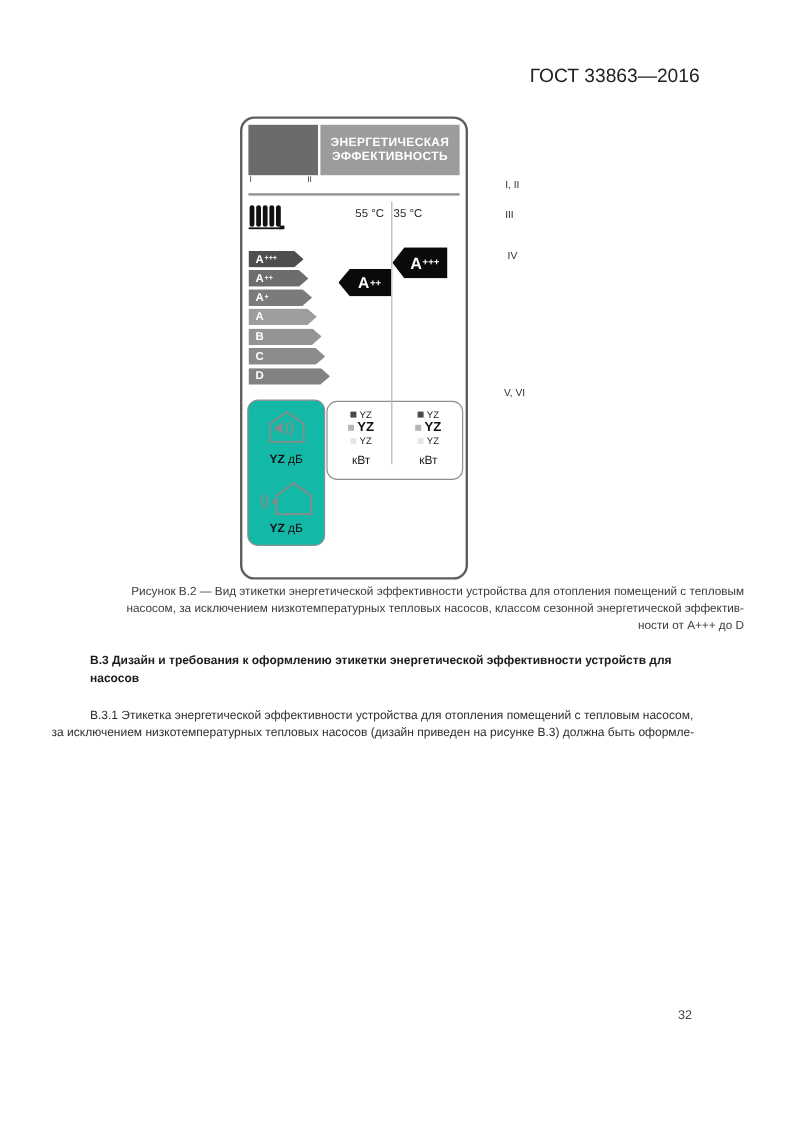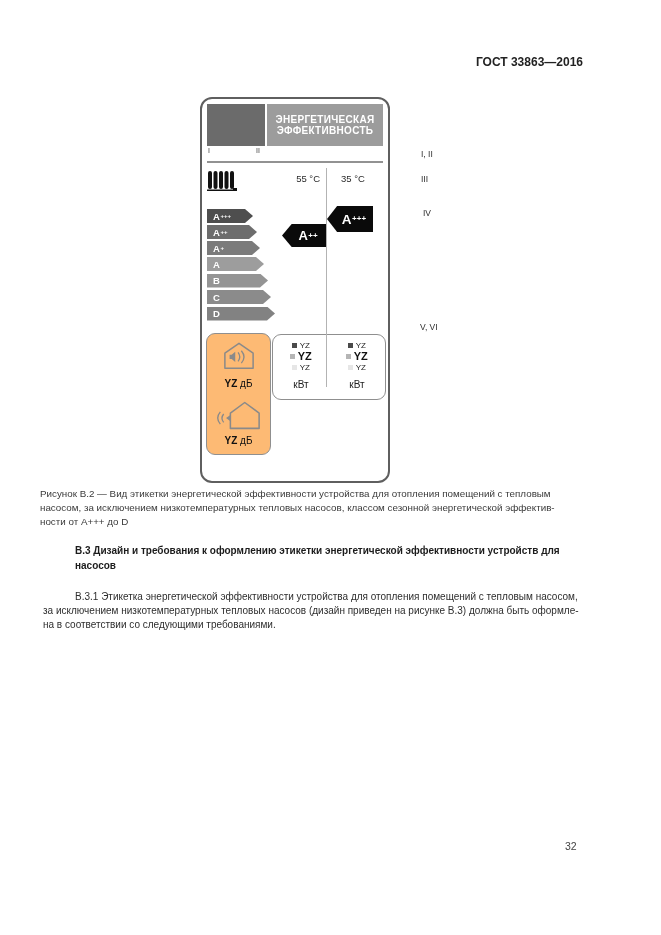--- a/index.html
+++ b/index.html
@@ -1,60 +1,60 @@
 <!DOCTYPE html>
 <html><head>
 <meta charset="utf-8">
 <style>
   html,body{margin:0;padding:0;}
   body{
     width:661px;height:935px;position:relative;background:#ffffff;
     font-family:"Liberation Sans",sans-serif;color:#1a1a1a;overflow:hidden;
   }
   .doc-header{
-    position:absolute;top:55px;right:78px;font-size:12px;font-weight:bold;color:#222;
+    position:absolute;top:55px;right:78px;font-size:16px;font-weight:normal;color:#222;
   }
   
   .label{
     position:absolute;left:200px;top:97px;width:190px;height:386px;
     border:2.5px solid #5f5f5f;border-radius:12px;background:#fff;box-sizing:border-box;
   }
   .hdr-dark{position:absolute;left:5px;top:5px;width:58px;height:42px;background:#6b6b6b;}
   .hdr-light{
     position:absolute;left:65px;top:5px;width:116px;height:42px;background:#9c9c9c;
     display:flex;flex-direction:column;justify-content:center;align-items:center;
   }
   .hdr-light span{color:#fff;font-weight:bold;font-size:10px;line-height:11px;letter-spacing:.3px;}
   .tick{position:absolute;top:48px;font-size:7px;color:#3c3c3c;line-height:8px;}
   .tick.t1{left:6px;}
   .tick.t2{left:54px;}
   .rule{position:absolute;left:5px;top:62px;width:176px;height:2px;background:#929292;}
   .radiator{position:absolute;left:5px;top:70px;}
   .temp{position:absolute;top:74px;font-size:9.5px;color:#2a2a2a;}
   .temp.left{left:58px;width:60px;text-align:right;}
-  .temp.right{left:126px;width:50px;text-align:center;}
+  .temp.right{left:126px;width:50px;text-align:left;}
   .divider{position:absolute;left:123.5px;top:69px;width:1.5px;height:219px;background:#b3b3b3;z-index:1;}
   .arrow{
     position:absolute;left:5px;height:14px;color:#fff;font-weight:bold;font-size:9.5px;
     display:flex;align-items:center;padding-left:6px;box-sizing:border-box;
     clip-path:polygon(0 0, calc(100% - 8px) 0, 100% 50%, calc(100% - 8px) 100%, 0 100%);
   }
   .arrow sup{font-size:6px;line-height:0;margin-left:.5px;}
   .ind{
     position:absolute;background:#0a0a0a;color:#fff;font-weight:bold;z-index:2;
     display:flex;align-items:center;justify-content:center;box-sizing:border-box;
     clip-path:polygon(0 50%, 22% 0, 100% 0, 100% 100%, 22% 100%);
     padding-left:8px;
   }
   .ind sup{font-size:8px;line-height:0;margin-left:.5px;}
   .ind.i55{left:80px;top:125px;width:44px;height:23px;font-size:13px;}
   .ind.i35{left:125px;top:107px;width:46px;height:26px;font-size:13.5px;}
   .noise-box{
     position:absolute;left:4px;top:234px;width:65px;height:122px;
-    border:1.5px solid #8f8f8f;border-radius:9px;box-sizing:border-box;background:#fdba74;
+    border:1.5px solid #8f8f8f;border-radius:9px;box-sizing:border-box;background:#14b8a6;
   }
   .noise-box .nb-item{position:absolute;left:0;width:100%;text-align:center;}
   .nb-label{font-size:10px;color:#111;}
   .nb-label b{font-weight:bold;}
   .kw-box{
     position:absolute;left:70px;top:235px;width:114px;height:66px;
     border:1.5px solid #8f8f8f;border-radius:9px;box-sizing:border-box;
     display:flex;z-index:0;
   }
   .kw-col{width:50%;padding-top:5px;display:flex;flex-direction:column;align-items:center;}
@@ -66,21 +66,21 @@
   .kw-small{font-size:8px;color:#222;}
   .kw-bold{font-size:11px;font-weight:bold;color:#111;}
   .kw-unit{font-size:10px;color:#222;margin-top:6px;}
   
   .callout{position:absolute;font-size:8.5px;color:#2e2e2e;padding-left:14px;}
   .co1{left:407px;top:149px;}
   .co2{left:407px;top:174px;}
   .co3{left:409px;top:208px;}
   .co4{left:406px;top:322px;}
   
-  .caption{position:absolute;left:40px;top:487px;width:580px;text-align:left;
+  .caption{position:absolute;left:40px;top:487px;width:580px;text-align:right;
     font-size:9.8px;line-height:14px;color:#3a3a3a;}
   .heading{position:absolute;left:75px;top:544px;width:512px;
     font-size:10px;font-weight:bold;line-height:14.5px;color:#1c1c1c;white-space:nowrap;}
   .bodytext{position:absolute;left:43px;top:590px;width:546px;
     font-size:10px;line-height:14px;color:#2e2e2e;white-space:nowrap;}
   .bodytext .indent{padding-left:32px;}
   .page-num{position:absolute;left:565px;top:840px;font-size:10.5px;color:#444;}
   svg{display:block;}
 </style>
 </head>
@@ -228,16 +228,15 @@
 </div>
 
 <div class="heading">
   <div>В.3 Дизайн и требования к оформлению этикетки энергетической эффективности устройств для</div>
   <div>насосов</div>
 </div>
 
 <div class="bodytext">
   <div class="indent">В.3.1 Этикетка энергетической эффективности устройства для отопления помещений с тепловым насосом,</div>
   <div>за исключением низкотемпературных тепловых насосов (дизайн приведен на рисунке В.3) должна быть оформле-</div>
-  <div>на в соответствии со следующими требованиями.</div>
 </div>
 
 <div class="page-num">32</div>
 
 </body></html>

